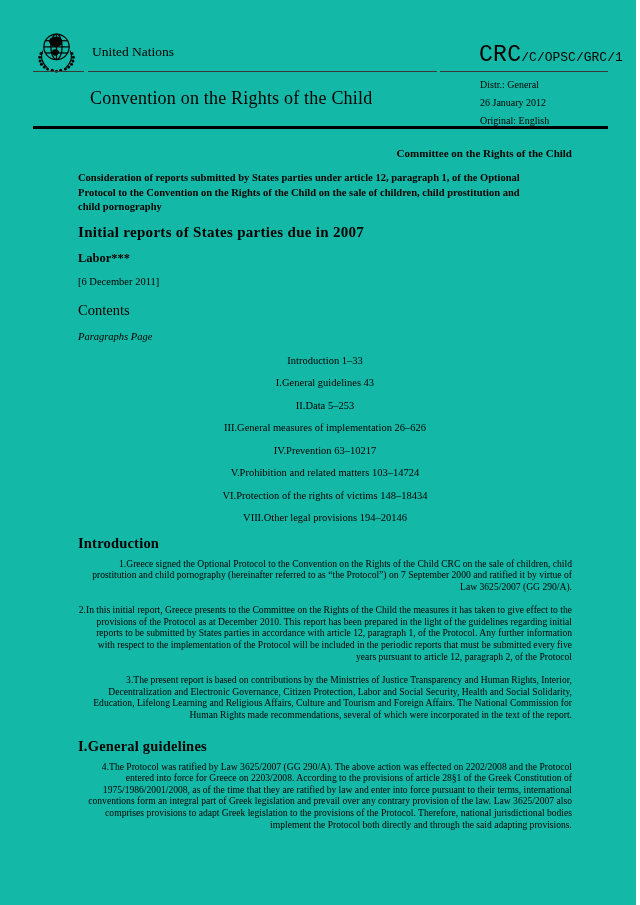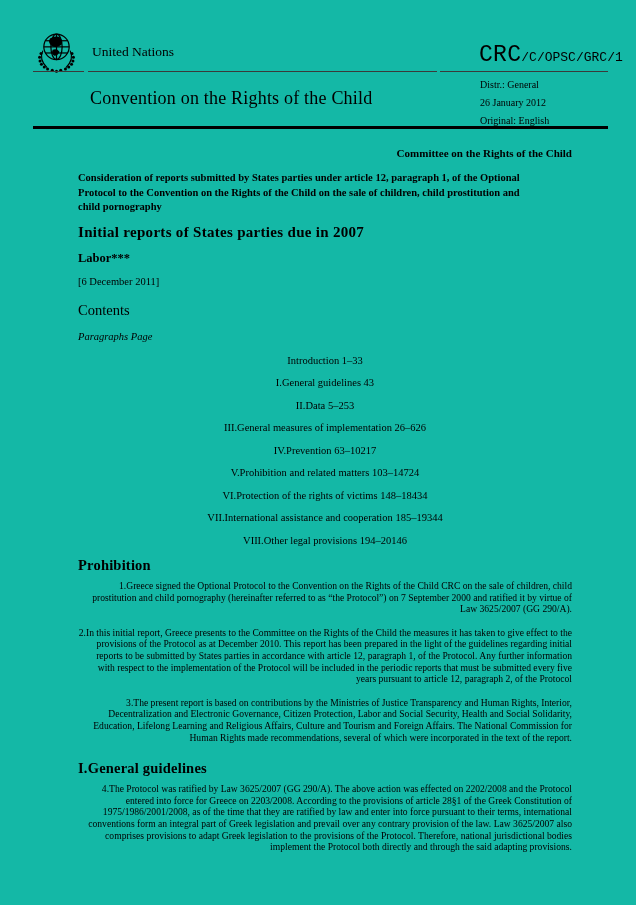--- a/index.html
+++ b/index.html
@@ -112,25 +112,24 @@
     <div class="col-labels">Paragraphs Page</div>
 
     <div class="toc">
       <div class="toc-entry">Introduction 1–33</div>
       <div class="toc-entry">I.General guidelines 43</div>
       <div class="toc-entry">II.Data 5–253</div>
       <div class="toc-entry">III.General measures of implementation 26–626</div>
       <div class="toc-entry">IV.Prevention 63–10217</div>
       <div class="toc-entry">V.Prohibition and related matters 103–14724</div>
       <div class="toc-entry">VI.Protection of the rights of victims 148–18434</div>
-      <div class="toc-entry">VII.International assistance and cooperation 185–19344</div>
       <div class="toc-entry">VIII.Other legal provisions 194–20146</div>
     </div>
 
-    <div class="sec-heading intro">Prohibition</div>
+    <div class="sec-heading intro">Introduction</div>
     <p class="para">1.Greece signed the Optional Protocol to the Convention on the Rights of the Child CRC on the sale of children, child prostitution and child pornography (hereinafter referred to as “the Protocol”) on 7 September 2000 and ratified it by virtue of Law 3625/2007 (GG 290/A).</p>
     <p class="para">2.In this initial report, Greece presents to the Committee on the Rights of the Child the measures it has taken to give effect to the provisions of the Protocol as at December 2010. This report has been prepared in the light of the guidelines regarding initial reports to be submitted by States parties in accordance with article 12, paragraph 1, of the Protocol. Any further information with respect to the implementation of the Protocol will be included in the periodic reports that must be submitted every five years pursuant to article 12, paragraph 2, of the Protocol</p>
     <p class="para">3.The present report is based on contributions by the Ministries of Justice Transparency and Human Rights, Interior, Decentralization and Electronic Governance, Citizen Protection, Labor and Social Security, Health and Social Solidarity, Education, Lifelong Learning and Religious Affairs, Culture and Tourism and Foreign Affairs. The National Commission for Human Rights made recommendations, several of which were incorporated in the text of the report.</p>
 
     <div class="gap8"></div>
     <div class="sec-heading">I.General guidelines</div>
     <p class="para">4.The Protocol was ratified by Law 3625/2007 (GG 290/A). The above action was effected on 2202/2008 and the Protocol entered into force for Greece on 2203/2008. According to the provisions of article 28§1 of the Greek Constitution of 1975/1986/2001/2008, as of the time that they are ratified by law and enter into force pursuant to their terms, international conventions form an integral part of Greek legislation and prevail over any contrary provision of the law. Law 3625/2007 also comprises provisions to adapt Greek legislation to the provisions of the Protocol. Therefore, national jurisdictional bodies implement the Protocol both directly and through the said adapting provisions.</p>
   </div>
 
 </div>

